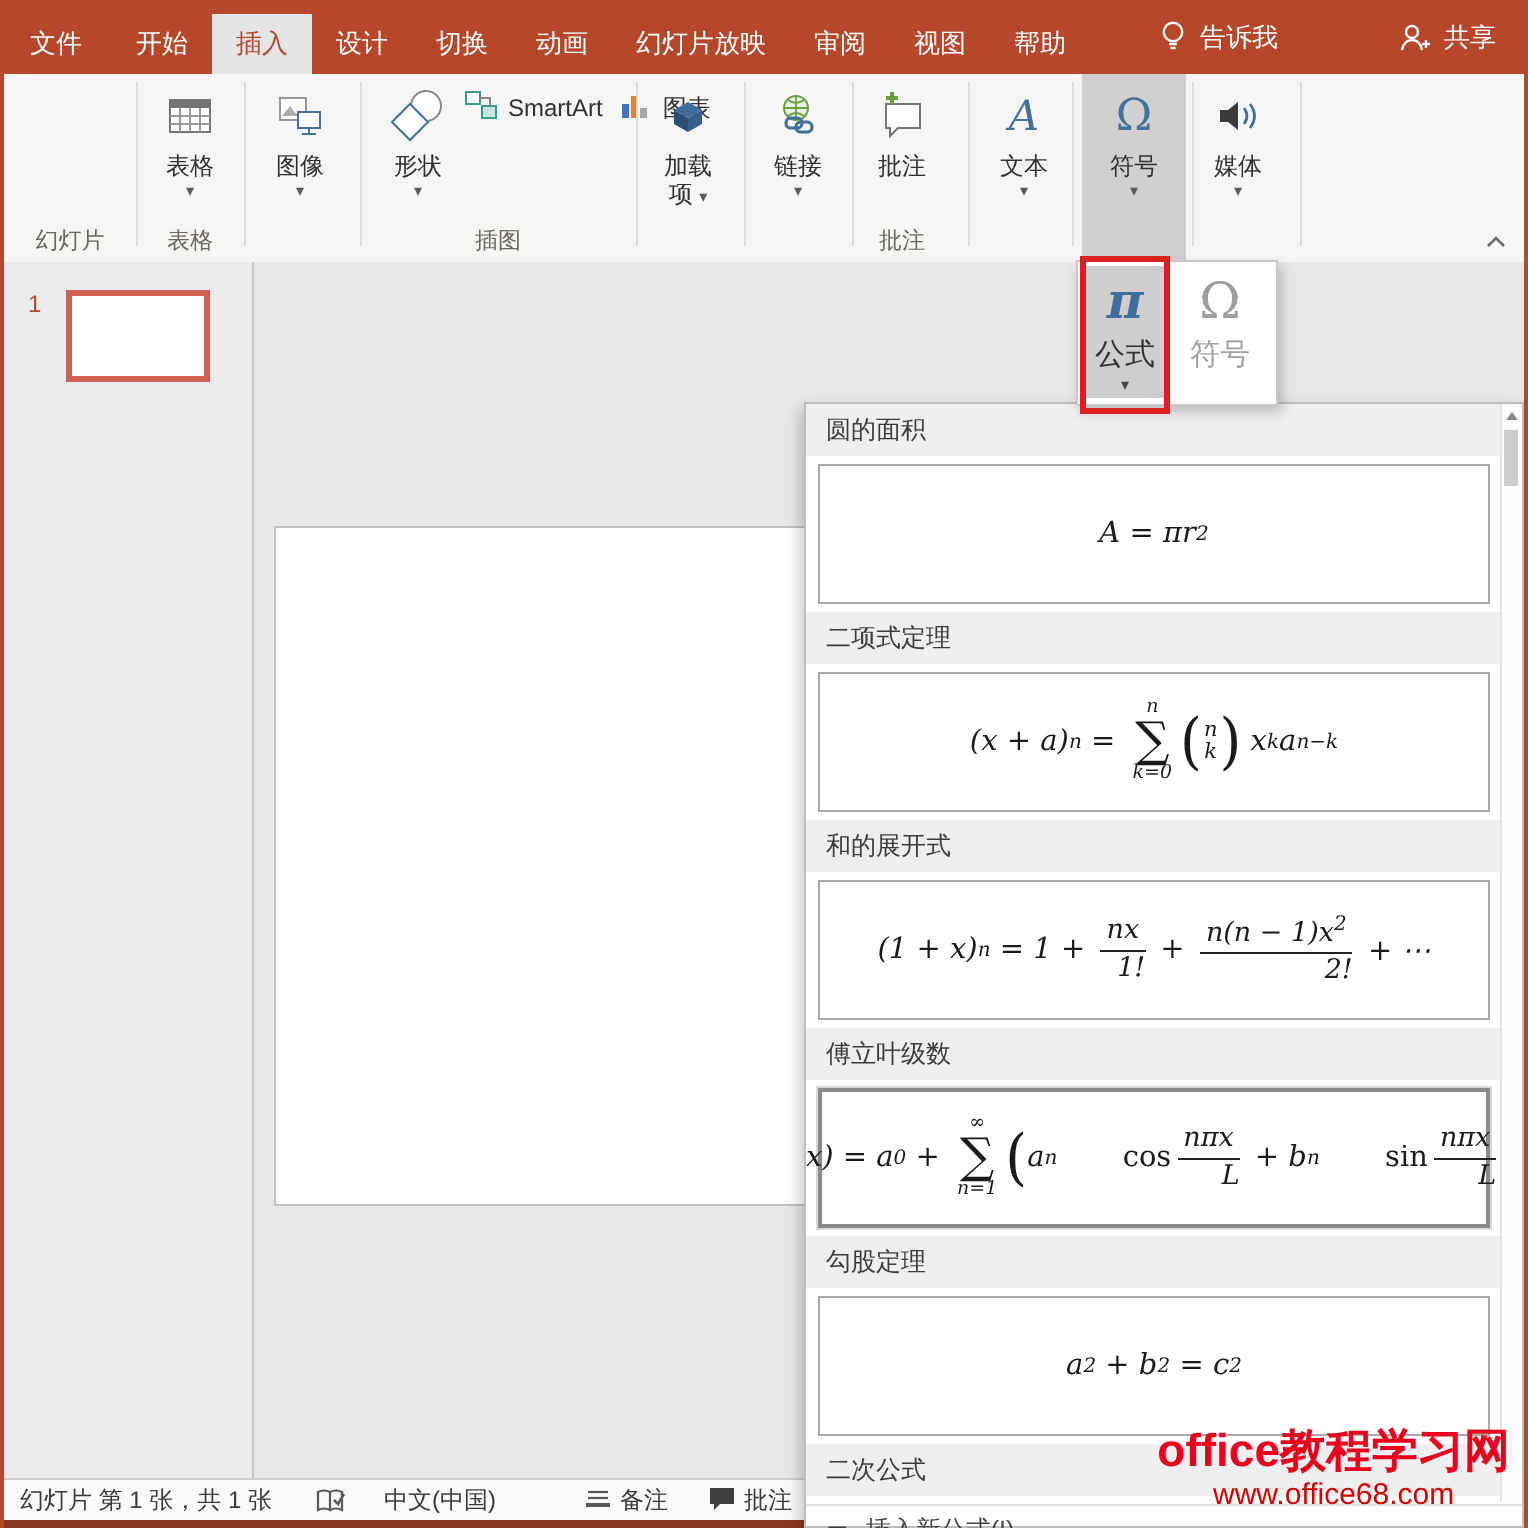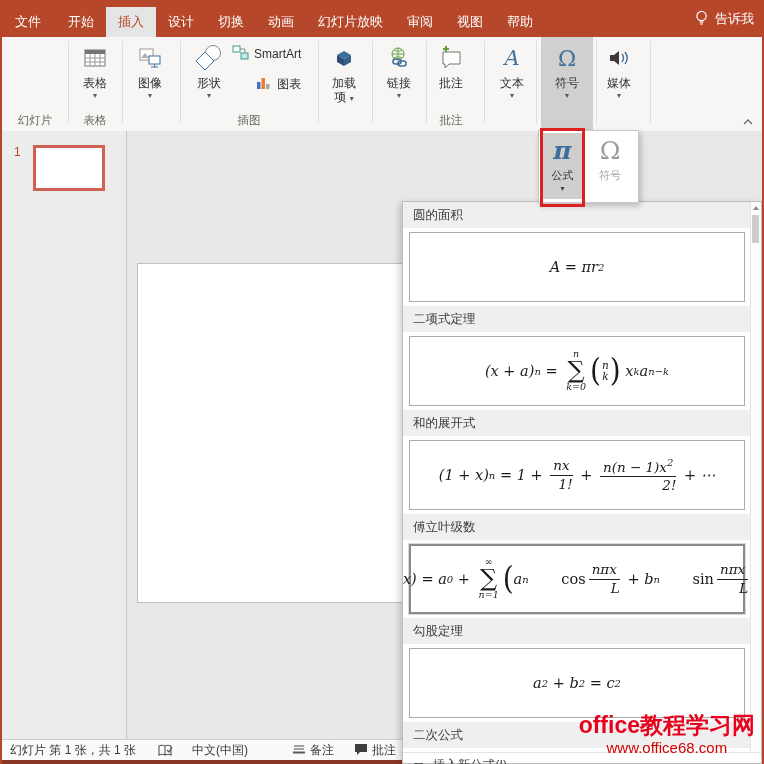--- a/index.html
+++ b/index.html
@@ -19,21 +19,21 @@
   #ribbon{position:absolute;left:0;top:37px;width:764px;height:94px;background:#f7f6f5;
           border-bottom:1px solid #d2d0ce;}
   .rbtn{position:absolute;top:3px;height:88px;display:flex;flex-direction:column;align-items:center;}
   .ricon{height:36px;display:flex;align-items:center;justify-content:center;}
   .rlabel{font-size:12px;color:#323130;line-height:14px;text-align:center;white-space:nowrap;}
   .caret{font-size:8px;color:#5a5a5a;line-height:8px;margin-top:2px;}
   .rbtn.pressed{background:#d2d0ce;top:0;height:93px;padding-top:3px;}
   .rdiv{position:absolute;top:4px;height:82px;width:1px;background:#e0dedc;}
   .rgroup{position:absolute;top:76px;font-size:11.5px;color:#69675f;text-align:center;}
   .smallbtn{display:flex;align-items:center;gap:5px;height:22px;font-size:12px;color:#323130;white-space:nowrap;}
-  #smart-stack{position:absolute;left:232px;top:6px;display:flex;flex-direction:column;gap:8px;align-items:flex-end;}
+  #smart-stack{position:absolute;left:232px;top:6px;display:flex;flex-direction:row;gap:8px;}
   #ribbon-collapse{position:absolute;right:10px;top:76px;color:#6a6a6a;}
   
   #thumbpanel{position:absolute;left:2px;top:131px;width:124px;height:628px;background:#ececec;
               border-right:1px solid #c9c7c5;}
   #slide-num{position:absolute;left:12px;top:14px;font-size:12px;color:#b7472a;}
   #thumb1{position:absolute;left:31px;top:14px;width:66px;height:40px;background:#fff;
           border:3px solid #cf6252;}
   
   #editor{position:absolute;left:127px;top:131px;width:637px;height:628px;background:#e9e8e8;}
   #slide-canvas{position:absolute;left:10px;top:132px;width:478px;height:338px;background:#fff;
@@ -55,21 +55,21 @@
   
   #sympopup{position:absolute;left:538px;top:130px;width:99px;height:71px;background:#fff;
             border:1px solid #c8c8c8;box-shadow:2px 3px 6px rgba(0,0,0,.22);z-index:45;}
   .pitem{position:absolute;top:2px;width:41px;height:66px;display:flex;flex-direction:column;
          align-items:center;justify-content:flex-start;}
   #pitem-eq{left:3px;background:#d0cecd;}
   #pitem-sym{left:48px;width:46px;}
   .pglyph{font-family:"DejaVu Serif",serif;font-size:25px;line-height:30px;margin-top:3px;}
   #pitem-eq .pglyph{color:#3f6e9e;font-style:italic;font-weight:bold;}
   #pitem-sym .pglyph{color:#9d9d9d;}
-  .plabel{font-size:11px;margin-top:2px;}
+  .plabel{font-size:15px;margin-top:2px;}
   #pitem-eq .plabel{color:#323130;}
   #pitem-sym .plabel{color:#a3a1a0;}
   #red-annot{position:absolute;left:540px;top:128px;width:39px;height:73px;
              border:3px solid #db2020;z-index:80;pointer-events:none;}
   
   #gallery{position:absolute;left:402px;top:201px;width:360px;height:563px;background:#fff;
            border:1px solid #bdbdbd;box-sizing:border-box;box-shadow:-2px 3px 7px rgba(0,0,0,.22);z-index:40;}
   #gscroll{position:absolute;left:0;top:0;right:10px;height:549px;overflow:hidden;}
   .ghead{height:26px;background:#efefef;font-size:12.5px;color:#3c3c3c;line-height:26px;
          padding-left:10px;}
@@ -125,20 +125,31 @@
     <div class="tab-right" id="tellme-wrap">
       <span class="tbicon">
         <svg width="15" height="17" viewBox="0 0 15 17">
             <circle cx="7.5" cy="6" r="4.6" fill="none" stroke="#fff" stroke-width="1.2"></circle>
             <line x1="5.6" y1="12" x2="9.4" y2="12" stroke="#fff" stroke-width="1.2"></line>
             <line x1="6.2" y1="14" x2="8.8" y2="14" stroke="#fff" stroke-width="1.2"></line>
           </svg>
       </span>
       <span>告诉我</span>
     </div>
+    <div class="tab-right" id="share-wrap">
+      <span class="tbicon">
+        <svg width="17" height="16" viewBox="0 0 17 16">
+            <circle cx="7" cy="5" r="3" fill="none" stroke="#fff" stroke-width="1.2"></circle>
+            <path d="M2 14 q1-5 5-5 q4 0 5 5" fill="none" stroke="#fff" stroke-width="1.2"></path>
+            <line x1="12" y1="11" x2="16" y2="11" stroke="#fff" stroke-width="1.2"></line>
+            <line x1="14" y1="9" x2="14" y2="13" stroke="#fff" stroke-width="1.2"></line>
+          </svg>
+      </span>
+      <span>共享</span>
+    </div>
   </div>
 
   <div id="ribbon">
 
 
     <div class="rbtn" style="left:72px;width:46px;">
       <div class="ricon">
         <svg width="28" height="28" viewBox="0 0 28 28">
             <rect x="4" y="6" width="20" height="16" fill="#fff" stroke="#767472"></rect>
             <rect x="4" y="6" width="20" height="4" fill="#767472"></rect>

